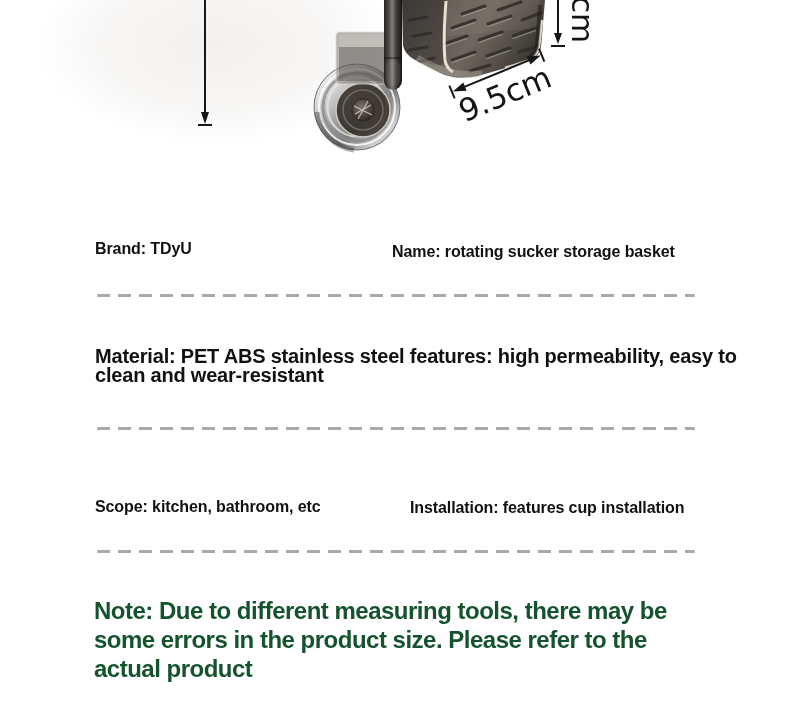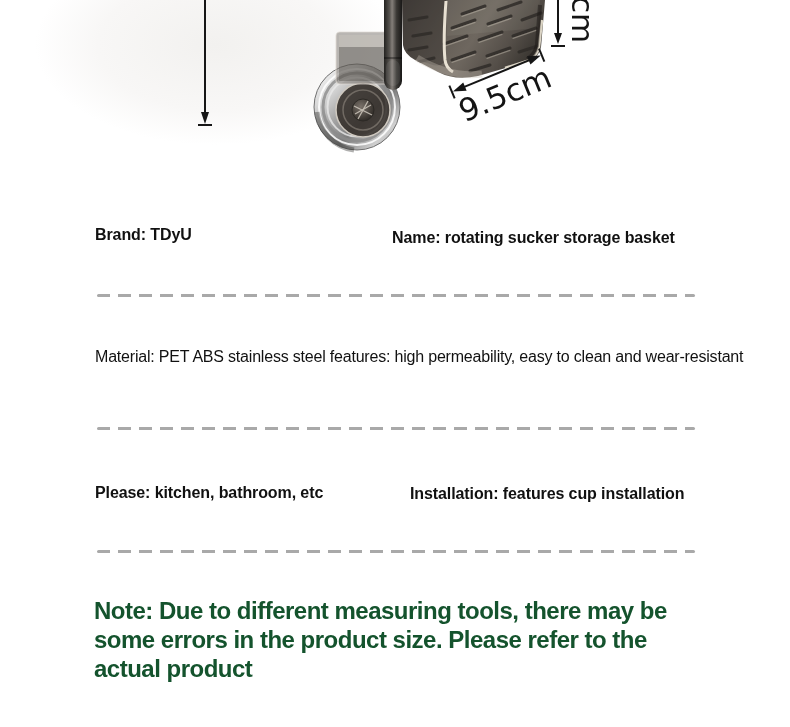--- a/index.html
+++ b/index.html
@@ -12,27 +12,28 @@
     color:#141414;
   }
   .photo-area{position:absolute;left:0;top:0;width:790px;height:210px;}
   .spec{
     position:absolute;
     font-weight:bold;
     font-size:16px;
     letter-spacing:-0.1px;
     color:#111111;
     white-space:nowrap;
+    margin-top:14px;
   }
   .material{
     position:absolute;
     left:95px;top:347px;
     width:650px;
-    font-weight:normal;
-    font-size:16px;
+    font-weight:bold;
+    font-size:20px;
     letter-spacing:-0.2px;
     line-height:19px;
     color:#111111;
   }
   .divider{
     position:absolute;
     left:97px;
     width:598px;height:3px;
     background:repeating-linear-gradient(90deg,#a9a9a9 0 13px,transparent 13px 21px);
     border-radius:2px;
@@ -194,20 +195,20 @@
 
   <span class="spec" style="left:95px;top:226px;">Brand: TDyU</span>
   <span class="spec" style="left:392px;top:229px;">Name: rotating sucker storage basket</span>
 
   <div class="divider" style="top:294px;"></div>
 
   <div class="material">Material: PET ABS stainless steel features: high permeability, easy to clean and wear-resistant</div>
 
   <div class="divider" style="top:427px;"></div>
 
-  <span class="spec" style="left:95px;top:484px;">Please: kitchen, bathroom, etc</span>
+  <span class="spec" style="left:95px;top:484px;">Scope: kitchen, bathroom, etc</span>
   <span class="spec" style="left:410px;top:485px;">Installation: features cup installation</span>
 
   <div class="divider" style="top:550px;"></div>
 
   <div class="note">Note: Due to different measuring tools, there may be some errors in the product size. Please refer to the actual product</div>
 
 </div>
 
 </body></html>

